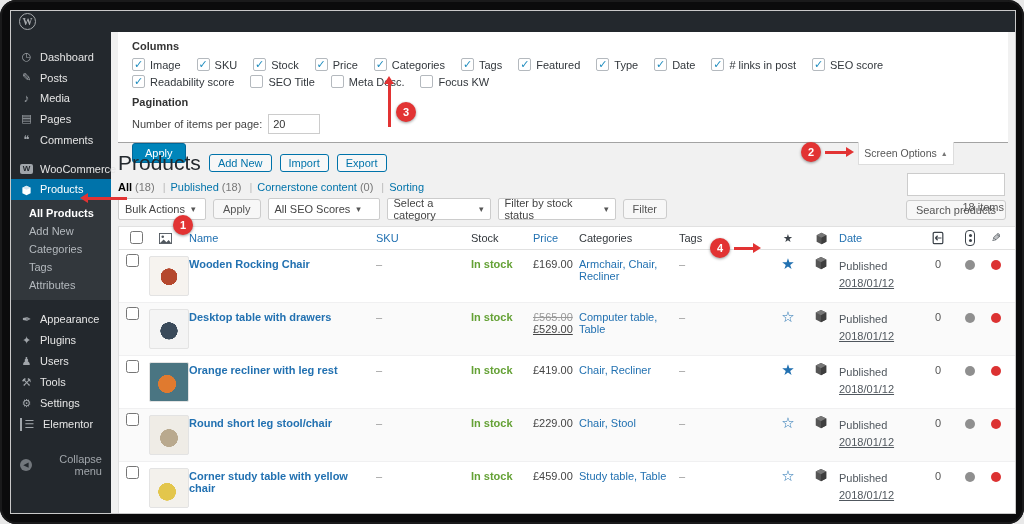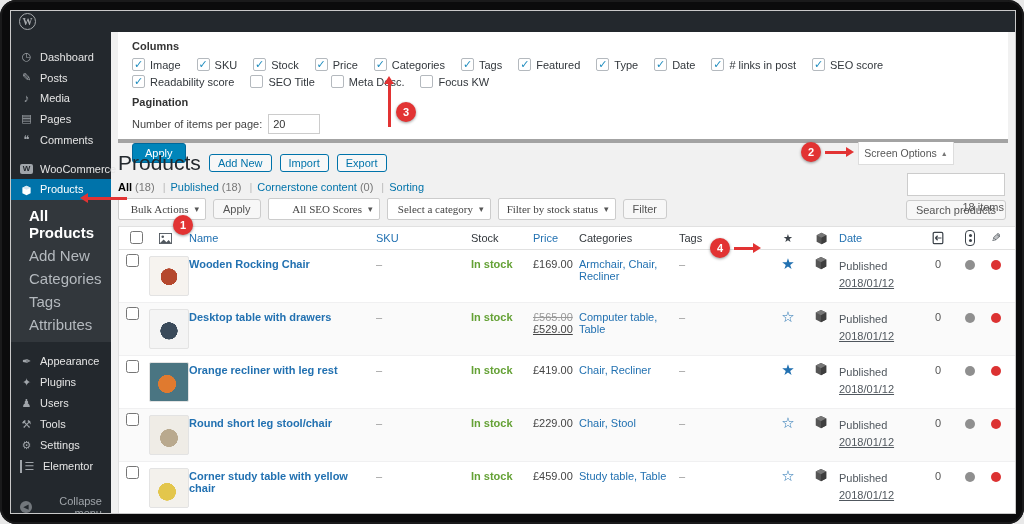--- a/index.html
+++ b/index.html
@@ -10,28 +10,28 @@
   .wp-logo{width:15px;height:15px;border-radius:50%;border:1.5px solid #a7aaad;color:#a7aaad;font-size:10px;font-weight:bold;display:flex;align-items:center;justify-content:center;font-family:"Liberation Serif",serif;}
   
   .sidebar{position:absolute;left:0;top:21px;bottom:0;width:100px;background:#23282d;color:#eee;font-size:11px;z-index:4;box-sizing:border-box;padding-top:14px;}
   .mi{position:relative;display:flex;align-items:center;gap:7px;padding:4px 9px;color:#e5e5e5;cursor:pointer;}
   .mi .ic{width:13px;text-align:center;color:#a0a5aa;font-size:11px;flex:0 0 13px;}
   .mi.active{background:#0073aa;color:#fff;}
   .mi.active .ic{color:#fff;}
   .mi.active::after{content:"";position:absolute;right:-7px;top:50%;margin-top:-7px;border:7px solid transparent;border-left-color:#0073aa;}
   .sep{height:9px;}
   .submenu{background:#32373c;padding:4px 0 6px;}
-  .smi{padding:3px 9px 3px 18px;color:#b4b9be;font-size:15px;cursor:pointer;}
+  .smi{padding:3px 9px 3px 18px;color:#b4b9be;font-size:11px;cursor:pointer;}
   .smi.current{color:#fff;font-weight:bold;}
   .collapse{margin-top:14px;color:#a0a5aa;text-align:right;}
   .collapse .circ{width:12px;height:12px;border-radius:50%;background:#72777c;color:#23282d;font-size:7px;display:flex;align-items:center;justify-content:center;flex:0 0 12px;}
   .cube-svg{display:inline-block;vertical-align:middle;}
   
   .content{position:absolute;left:100px;top:21px;right:0;bottom:0;background:#f1f1f1;}
-  .so-panel{position:absolute;left:7px;top:0;width:890px;height:111px;background:#fff;border-bottom:4px solid #a3a3a3;box-sizing:border-box;padding:8px 14px;font-size:11px;color:#444;}
+  .so-panel{position:absolute;left:7px;top:0;width:890px;height:111px;background:#fff;border-bottom:1px solid #a3a3a3;box-sizing:border-box;padding:8px 14px;font-size:11px;color:#444;}
   .so-sec{font-weight:bold;color:#333;margin-bottom:6px;}
   .cols-row{display:flex;flex-wrap:wrap;gap:4px 16px;margin-bottom:8px;}
   .cb-item{display:flex;align-items:center;gap:5px;color:#32373c;}
   .cbx{width:13px;height:13px;border:1px solid #b4b9be;border-radius:2px;background:#fff;display:inline-flex;align-items:center;justify-content:center;font-size:11px;color:#1e8cbe;box-sizing:border-box;}
   .cbx[data-checked="true"]::after{content:"✓";font-weight:bold;margin-top:-1px;}
   .pag-row{display:flex;align-items:center;gap:6px;margin-bottom:9px;}
   .num-input{width:42px;height:18px;border:1px solid #ccc;font-size:11px;padding:0 4px;color:#333;}
   .btn-primary{background:#0085ba;color:#fff;border:1px solid #006799;border-radius:3px;font-size:11px;padding:3px 12px;cursor:pointer;}
   .so-tab{position:absolute;left:747px;top:110px;width:94px;height:22px;background:#fff;border:1px solid #ddd;border-top:none;display:flex;align-items:center;justify-content:center;gap:4px;font-size:10.5px;color:#555;cursor:pointer;z-index:3;}
   .inner{position:absolute;left:7px;top:112px;right:7px;bottom:0;}
@@ -42,21 +42,21 @@
   .view-item{display:flex;gap:3px;}
   .view-item .vl{color:#0073aa;cursor:pointer;}
   .view-item.current .vl{color:#000;font-weight:bold;}
   .view-item .vc{color:#777;}
   .view-item:not(:last-child)::after{content:"|";color:#bbb;margin-left:5px;}
   .searchbox{position:absolute;right:2px;top:29px;display:flex;gap:4px;align-items:center;flex-direction:column;}
   .search-input{width:92px;height:19px;border:1px solid #ccc;background:#fff;}
   .btn-gray{background:#f7f7f7;color:#555;border:1px solid #ccc;border-radius:3px;font-size:11px;padding:3px 9px;cursor:pointer;}
   .items-count{position:absolute;right:4px;top:57px;font-size:11px;color:#555;}
   .tablenav{display:flex;align-items:center;gap:7px;margin-bottom:6px;}
-  .select{height:22px;background:#fff;border:1px solid #ccc;border-radius:2px;font-size:11px;color:#444;display:flex;align-items:center;justify-content:flex-end;padding:0 6px;box-sizing:border-box;cursor:pointer;font-family:Liberation Serif, serif;}
+  .select{height:22px;background:#fff;border:1px solid #ccc;border-radius:2px;font-size:11px;color:#444;display:flex;align-items:center;justify-content:flex-start;padding:0 6px;box-sizing:border-box;cursor:pointer;}
   .select::after{content:"▾";font-size:9px;color:#555;margin-left:6px;}
   
   .ptable{background:#fff;border:1px solid #e1e1e1;width:987px;box-sizing:border-box;}
   .trow{display:grid;grid-template-columns:26px 40px 187px 95px 62px 46px 100px 94px 38px 28px 84px 38px 26px 26px;align-items:start;}
   .thead{border-bottom:1px solid #e1e1e1;align-items:center;height:22px;}
   .thead .cell{font-size:11px;color:#32373c;padding:0 4px;}
   .thead .cell.sortable{color:#2271b1;cursor:pointer;}
   .cell{padding:6px 4px;font-size:11px;box-sizing:border-box;}
   .trow.body:nth-child(odd){background:#fafafa;}
   .trow.body{border-bottom:1px solid #f0f0f1;min-height:43px;}

